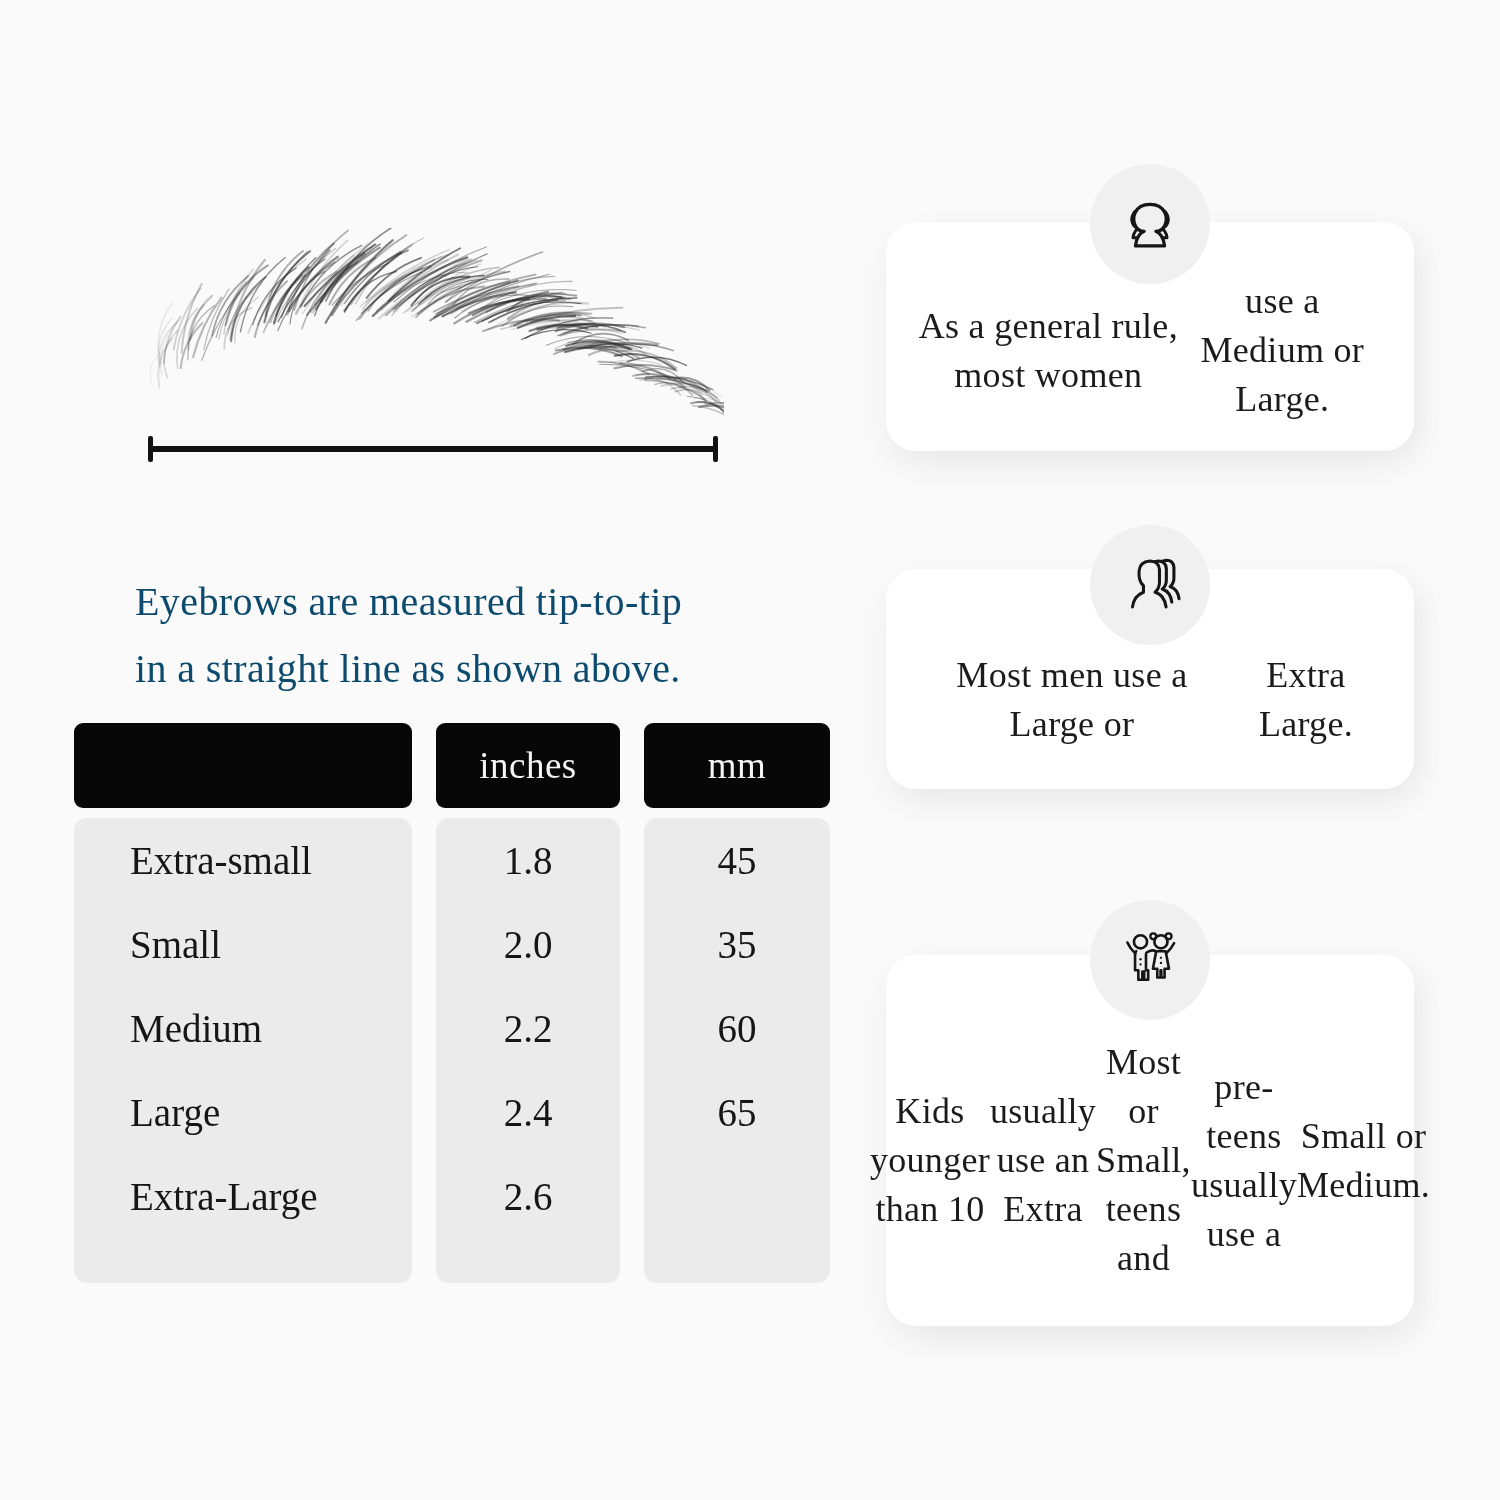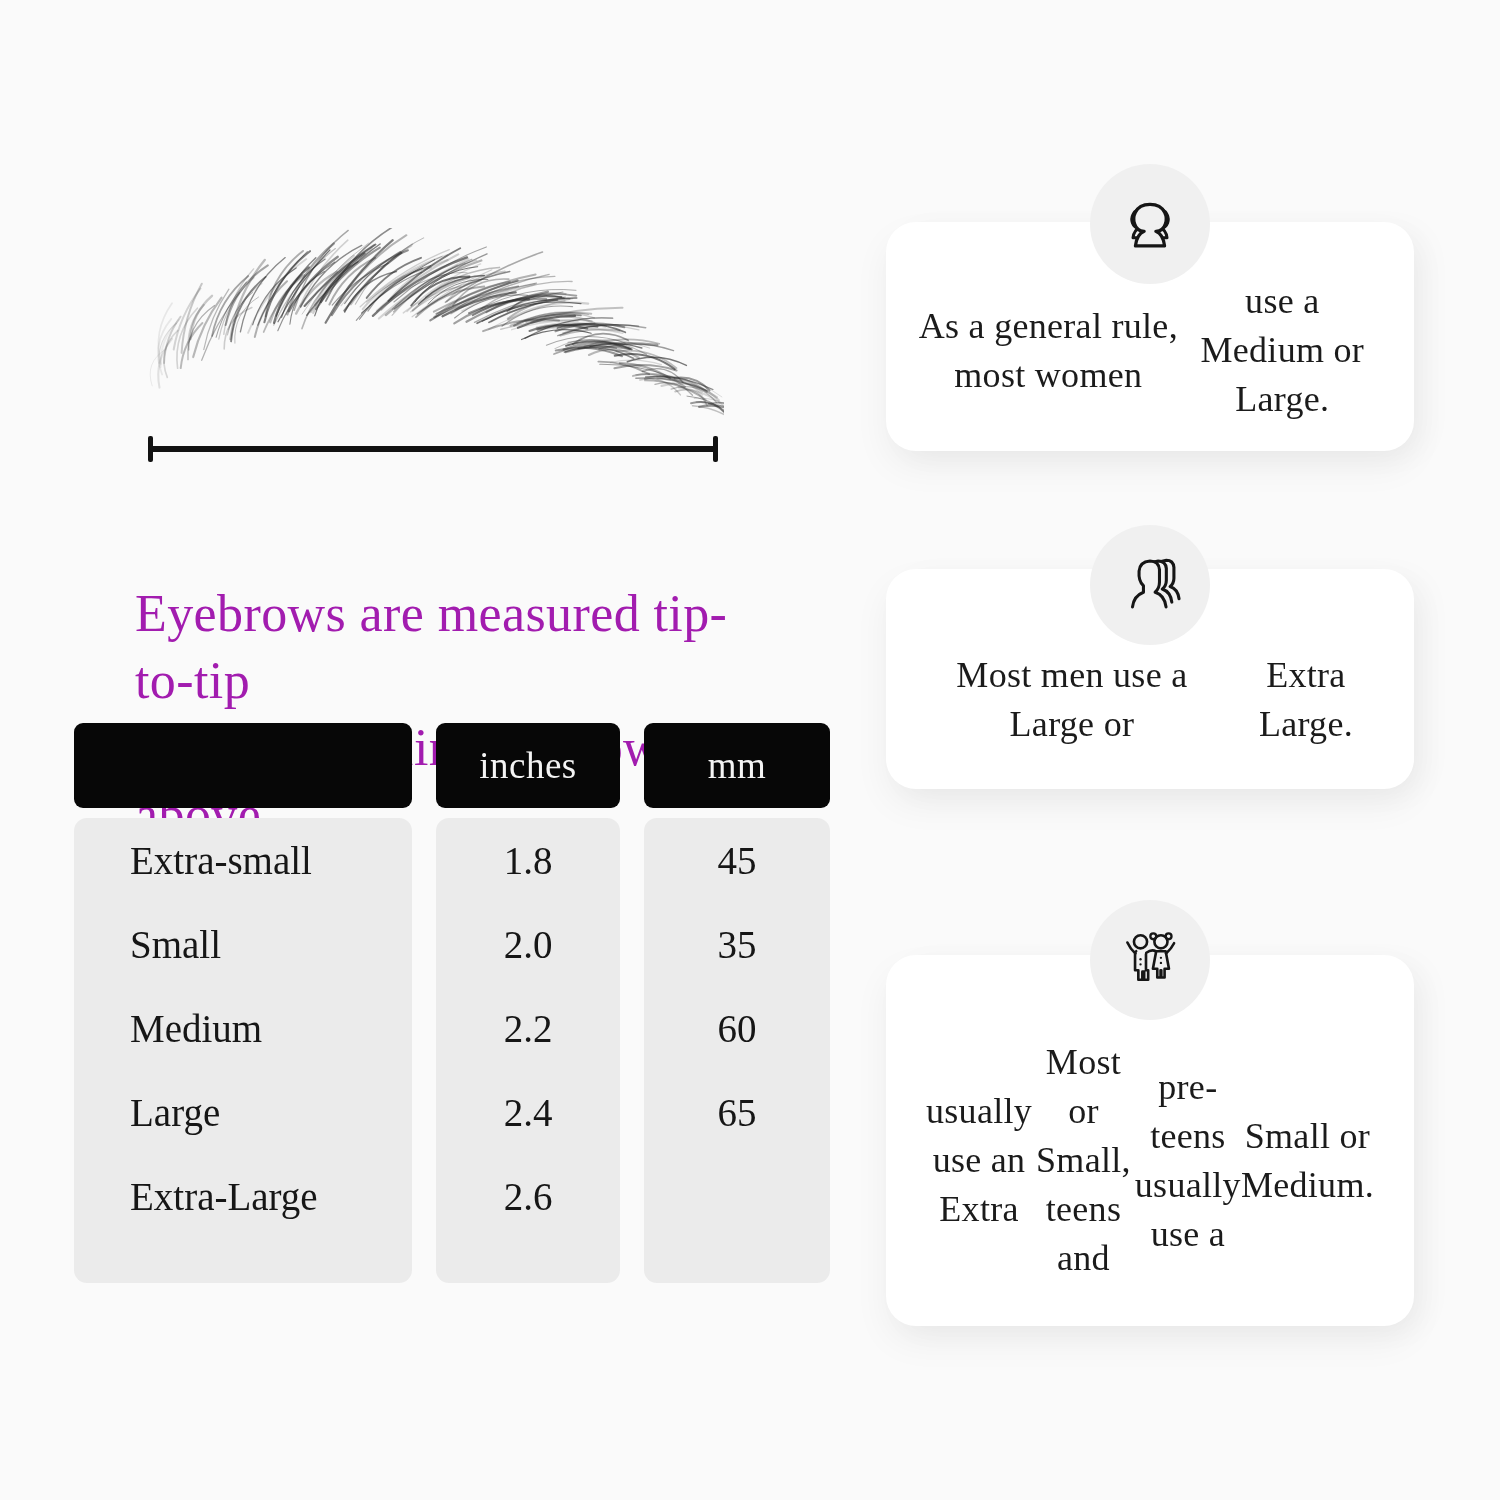--- a/index.html
+++ b/index.html
@@ -14,21 +14,21 @@
   
   #brow-svg{left:138px;top:228px;width:586px;height:214px;}
   .measure-line{left:148px;top:436px;width:570px;height:26px;}
   .measure-line .bar{position:absolute;left:2px;right:2px;top:10px;height:6px;background:#121212;}
   .measure-line .tick{position:absolute;top:0;width:5px;height:26px;background:#121212;border-radius:2px;}
   .measure-line .tick.left{left:0;}
   .measure-line .tick.right{right:0;}
 
   .caption{
     left:135px;top:528px;width:640px;
-    font-size:52px;line-height:67px;letter-spacing:.4px;color:#a21caf;
+    font-size:40px;line-height:67px;letter-spacing:.4px;color:#0c4a6e;
   }
 
   
   .size-table{left:74px;top:723px;width:722px;}
   .tbl-grid{display:grid;grid-template-columns:338px 184px 186px;column-gap:24px;border-radius:17px;}
   .hdr-cell{
     height:85px;background:#070707;border-radius:9px;
     display:flex;align-items:center;justify-content:center;
     color:#f4f4f4;font-size:37px;letter-spacing:.5px;
   }
@@ -323,20 +323,21 @@
 
 <div id="card-women" class="card abs">
   <div>As a general rule, most women</div>
   <div>use a Medium or Large.</div>
 </div>
 <div id="card-men" class="card abs">
   <div>Most men use a Large or</div>
   <div>Extra Large.</div>
 </div>
 <div id="card-kids" class="card abs">
+  <div>Kids younger than 10</div>
   <div>usually use an Extra</div>
   <div>Most or Small, teens and</div>
   <div>pre-teens usually use a</div>
   <div>Small or Medium.</div>
 </div>
 
 <div id="circle-women" class="icon-circle abs">
   <svg viewBox="0 0 96 96">
 
     <g transform="translate(4,12) scale(0.74)">

